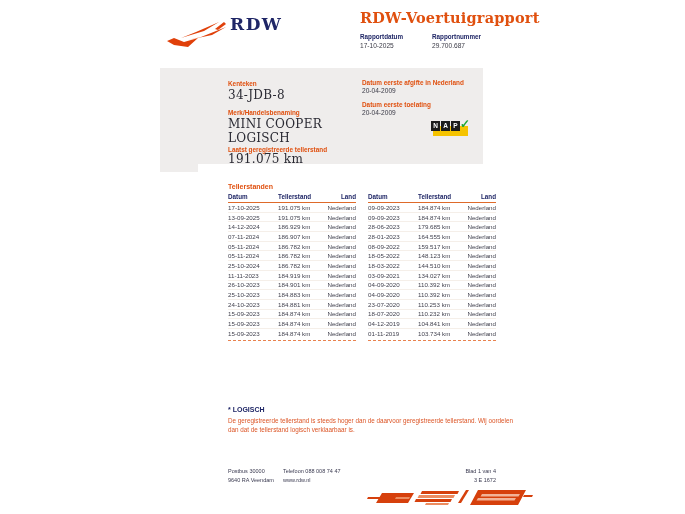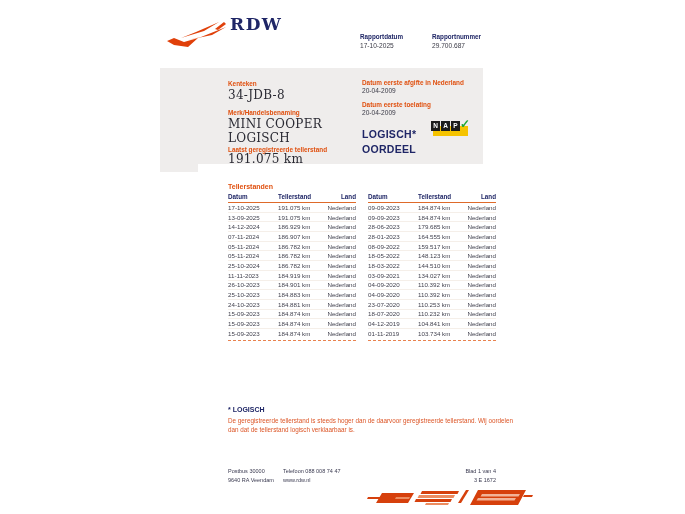--- a/index.html
+++ b/index.html
@@ -87,20 +87,21 @@
 
   <div class="logo-wrap">
     <svg width="60" height="30" viewBox="0 0 60 30">
       <polygon points="0,21 7,18 17,22 31,18 21,27 7,25" fill="#e0400a"></polygon>
       <polygon points="14,18 37,11 52,2 29,12" fill="#e0400a"></polygon>
       <polygon points="21,20 45,15 59,7 34,17" fill="#e0400a"></polygon>
       <polygon points="48,9 57,2 59,4 51,10" fill="#e0400a"></polygon>
     </svg>
   </div>
   <div class="logo-text">RDW</div>
+  <div class="doc-title">RDW-Voertuigrapport</div>
   <div class="meta-label m-date-l">Rapportdatum</div>
   <div class="meta-value m-date-v">17-10-2025</div>
   <div class="meta-label m-num-l">Rapportnummer</div>
   <div class="meta-value m-num-v">29.700.687</div>
 
   <div class="panel"></div>
   <div class="panel-tab"></div>
 
   <div class="olabel lb-kenteken">Kenteken</div>
   <div class="bigval v-kenteken">34-JDB-8</div>
@@ -108,24 +109,20 @@
   <div class="bigval v-merk1">MINI COOPER</div>
   <div class="bigval v-merk2">LOGISCH</div>
   <div class="olabel lb-teller">Laatst geregistreerde tellerstand</div>
   <div class="bigval v-teller">191.075 km</div>
 
   <div class="olabel lb-afgifte">Datum eerste afgifte in Nederland</div>
   <div class="smallval v-afgifte">20-04-2009</div>
   <div class="olabel lb-toelating">Datum eerste toelating</div>
   <div class="smallval v-toelating">20-04-2009</div>
 
-  <div class="oordeel">
-    <span>LOGISCH*</span><br>
-    <span>OORDEEL</span>
-  </div>
 
   <div class="nap">
     <div class="nap-yellow"></div>
     <div class="nap-sq n1">N</div>
     <div class="nap-sq n2">A</div>
     <div class="nap-sq n3">P</div>
     <div class="nap-check">✓</div>
   </div>
 
   <div class="section-title">Tellerstanden</div>

